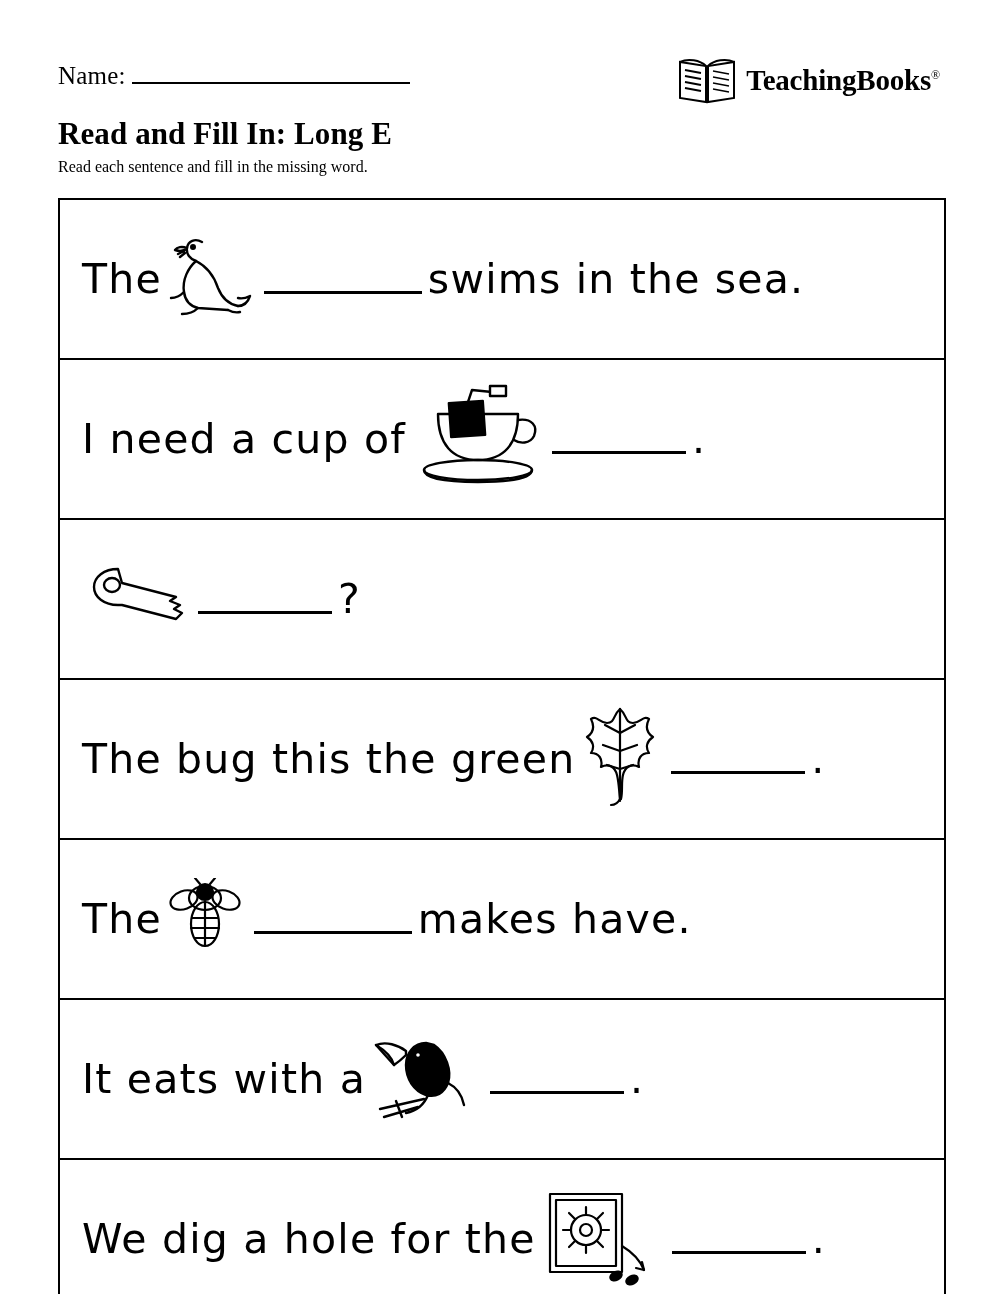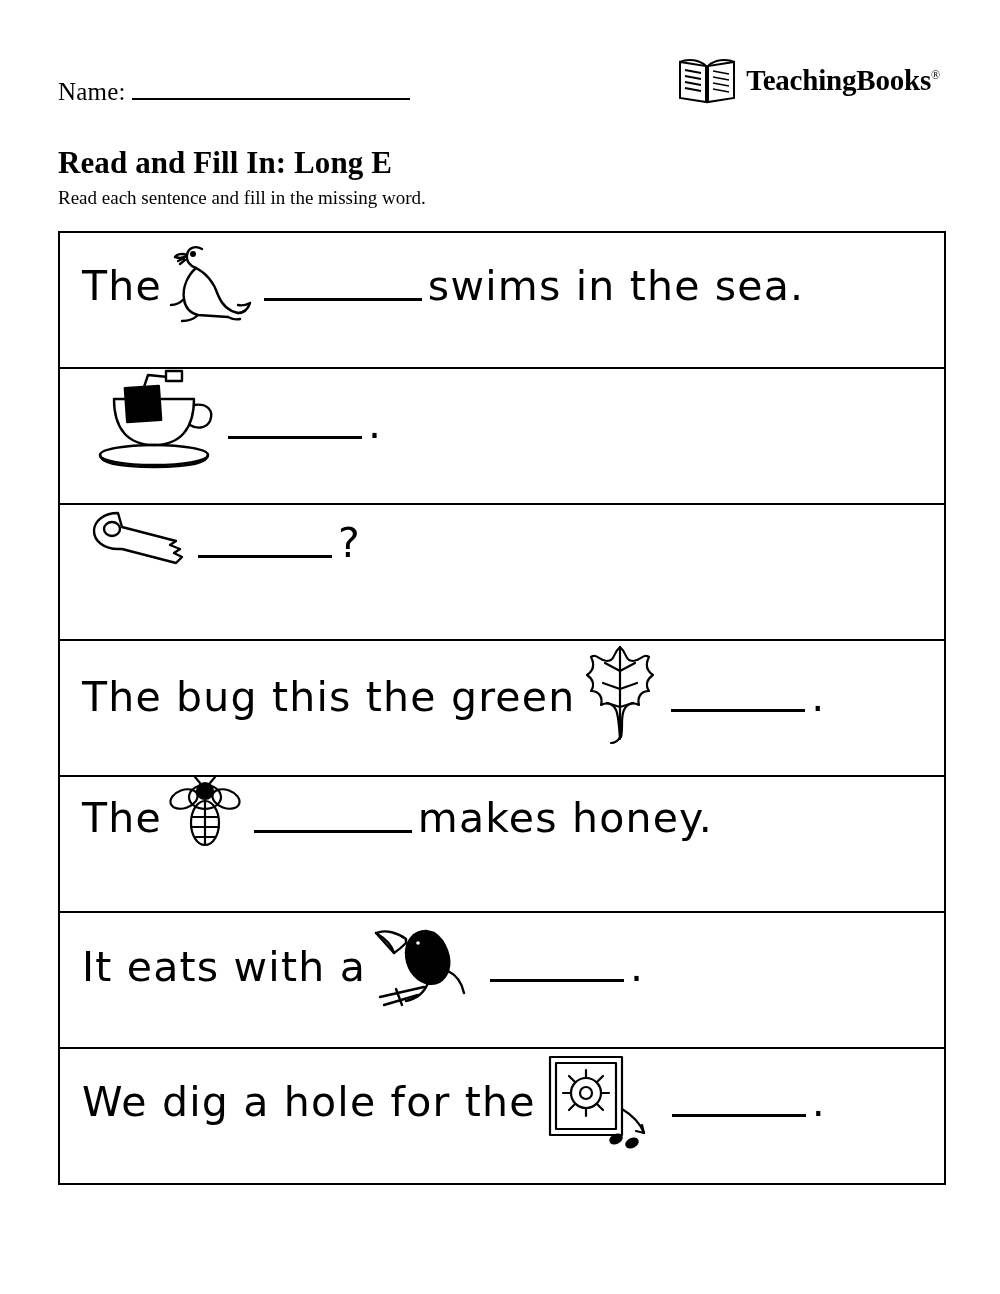--- a/index.html
+++ b/index.html
@@ -20,21 +20,21 @@
     position: relative;
     width: 1000px;
     height: 1294px;
     box-sizing: border-box;
     padding: 0 58px;
   }
 
   
   .header-row {
     display: flex;
-    align-items: flex-end;
+    align-items: flex-start;
     justify-content: space-between;
     padding-top: 62px;
   }
   .name-line {
     font-size: 25px;
     font-family: "Liberation Serif", serif;
     white-space: nowrap;
     letter-spacing: 0.2px;
   }
   .name-label { font-size: 25px; }
@@ -61,41 +61,41 @@
     font-weight: 700;
     letter-spacing: -0.2px;
   }
   .brand-name sup { font-size: 12px; vertical-align: super; font-weight: 400; }
 
   
   .title {
     font-family: "Liberation Serif", serif;
     font-weight: 700;
     font-size: 31px;
-    margin-top: 39px;
+    margin-top: 10px;
     letter-spacing: 0.1px;
   }
   .subtitle {
     font-family: "Liberation Serif", serif;
-    font-size: 19px;
+    font-size: 16px;
     margin-top: 6px;
   }
 
   
   .sheet {
     margin-top: 22px;
     border: 2px solid #000;
     border-bottom: none;
     width: 884px;
   }
   .row {
     border-bottom: 2px solid #000;
-    height: 136px;
+    height: 160px;
     display: flex;
-    align-items: flex-start;
+    align-items: center;
     padding: 0 22px;
     box-sizing: border-box;
   }
   .sentence {
     font-family: "DejaVu Sans", sans-serif;
     font-size: 41px;
     font-weight: 400;
     line-height: 1;
     display: flex;
     align-items: center;
@@ -172,20 +172,21 @@
             </g>
           </svg>
         </span>
         <span class="blank w-long"></span>
         <span class="txt">swims in the sea.</span>
       </div>
     </div>
 
     <div class="row">
       <div class="sentence">
+        <span class="txt">I need a cup of</span>
         <span class="pic">
           <svg width="140" height="104" viewBox="0 0 140 104">
             <g fill="none" stroke="#000" stroke-width="2.4" stroke-linecap="round" stroke-linejoin="round">
               <path d="M32 30 L112 30 C112 60, 98 76, 72 76 C46 76, 32 60, 32 30 Z"></path>
               <path d="M112 36 C126 34, 132 42, 128 52 C124 60, 114 60, 108 56"></path>
               <ellipse cx="72" cy="86" rx="54" ry="10"></ellipse>
               <path d="M18 86 C18 94, 40 98, 72 98 C104 98, 126 94, 126 86"></path>
               <rect x="44" y="18" width="34" height="34" transform="rotate(-4 61 35)" fill="#000"></rect>
               <path d="M62 18 L66 6 L86 8"></path>
               <rect x="84" y="2" width="16" height="10" fill="#fff"></rect>
@@ -242,21 +243,21 @@
               <ellipse cx="64" cy="22" rx="14" ry="9" fill="none" transform="rotate(20 64 22)"></ellipse>
               <ellipse cx="43" cy="46" rx="14" ry="22" fill="none"></ellipse>
               <path d="M30 40 L56 40 M29 50 L57 50 M33 60 L53 60"></path>
               <path d="M43 24 L43 68"></path>
               <circle cx="43" cy="14" r="8" fill="#000"></circle>
               <path d="M38 6 L33 0 M48 6 L53 0"></path>
             </g>
           </svg>
         </span>
         <span class="blank w-long"></span>
-        <span class="txt">makes honey.</span>
+        <span class="txt">makes have.</span>
       </div>
     </div>
 
 
     <div class="row">
       <div class="sentence">
         <span class="txt">It eats with a</span>
         <span class="pic">
           <svg width="118" height="102" viewBox="0 0 118 102">
             <g stroke="#000" stroke-width="2.4" stroke-linecap="round" stroke-linejoin="round" fill="none">

